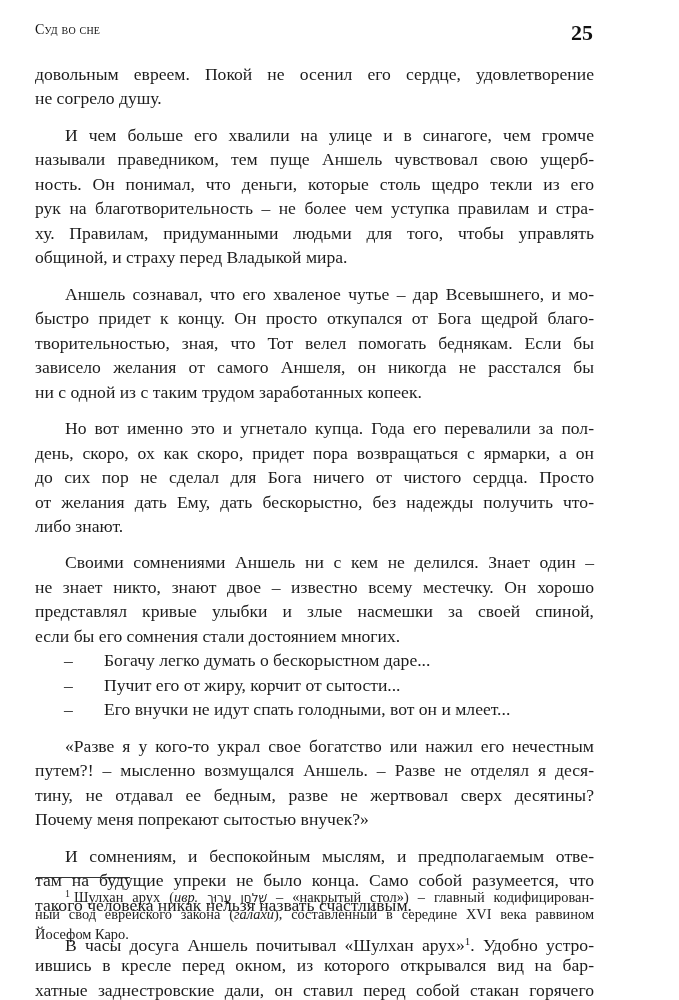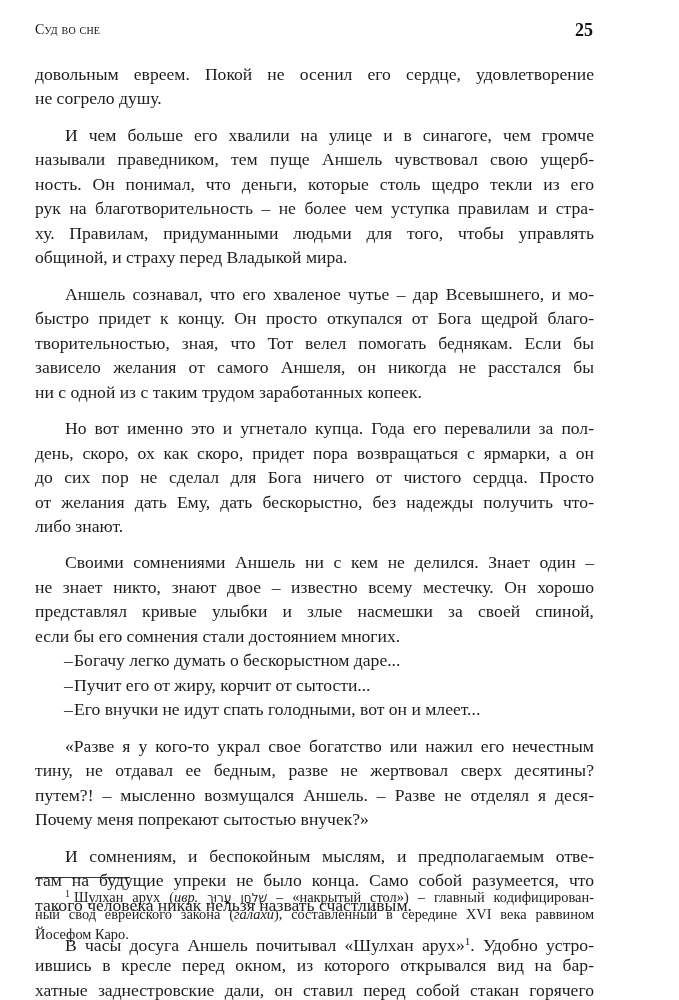--- a/index.html
+++ b/index.html
@@ -33,21 +33,21 @@
       top: 2px;
       font-size: 14px;
       font-variant: small-caps;
       letter-spacing: 0.2px;
       color: #111;
     }
     .page-number {
       position: absolute;
       right: 0;
       top: 0;
-      font-size: 18px;
+      font-size: 22px;
       font-weight: bold;
       color: #111;
     }
     .body-text {
       position: absolute;
       left: 35px;
       top: 62px;
       width: 559px;
     }
     .line {
@@ -75,21 +75,21 @@
       white-space: nowrap;
       position: relative;
       color: #1c1c1c;
     }
     .dialogue .dash {
       position: absolute;
       left: 29px;
     }
     .dialogue .dtext {
       position: absolute;
-      left: 39px;
+      left: 69px;
       text-align: right;
     }
     .fn-rule {
       position: absolute;
       left: 36px;
       top: 877px;
       width: 94px;
       height: 0;
       border-top: 1.2px solid #333;
     }
@@ -173,22 +173,22 @@
     <span class="dialogue">
       <span class="dash">–</span>
       <span class="dtext">Пучит его от жиру, корчит от сытости...</span>
     </span>
     <span class="dialogue">
       <span class="dash">–</span>
       <span class="dtext">Его внучки не идут спать голодными, вот он и млеет...</span>
     </span>
 
     <span class="line indent">«Разве я у кого-то украл свое богатство или нажил его нечестным</span>
+    <span class="line">путем?! – мысленно возмущался Аншель. – Разве не отделял я деся-</span>
     <span class="line">тину, не отдавал ее бедным, разве не жертвовал сверх десятины?</span>
-    <span class="line">путем?! – мысленно возмущался Аншель. – Разве не отделял я деся-</span>
     <span class="line last">Почему меня попрекают сытостью внучек?»</span>
 
     <span class="line indent">И сомнениям, и беспокойным мыслям, и предполагаемым отве-</span>
     <span class="line">там на будущие упреки не было конца. Само собой разумеется, что</span>
     <span class="line last">такого человека никак нельзя назвать счастливым.</span>
 
     <span class="line indent"><span>В часы досуга Аншель почитывал «Шулхан арух»</span><sup class="fnref">1</sup><span>. Удобно устро-</span></span>
     <span class="line">ившись в кресле перед окном, из которого открывался вид на бар-</span>
     <span class="line">хатные заднестровские дали, он ставил перед собой стакан горячего</span>
   </div>

